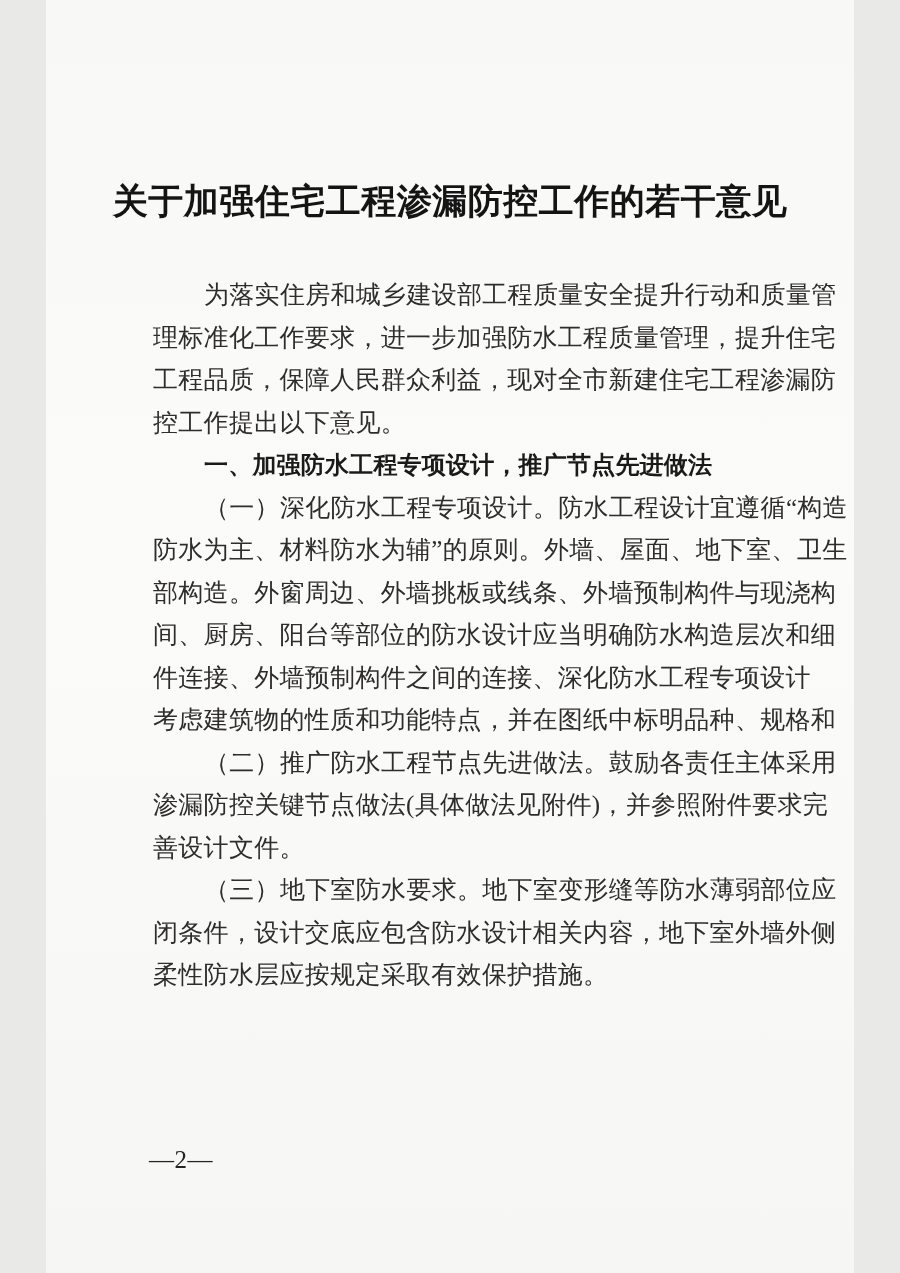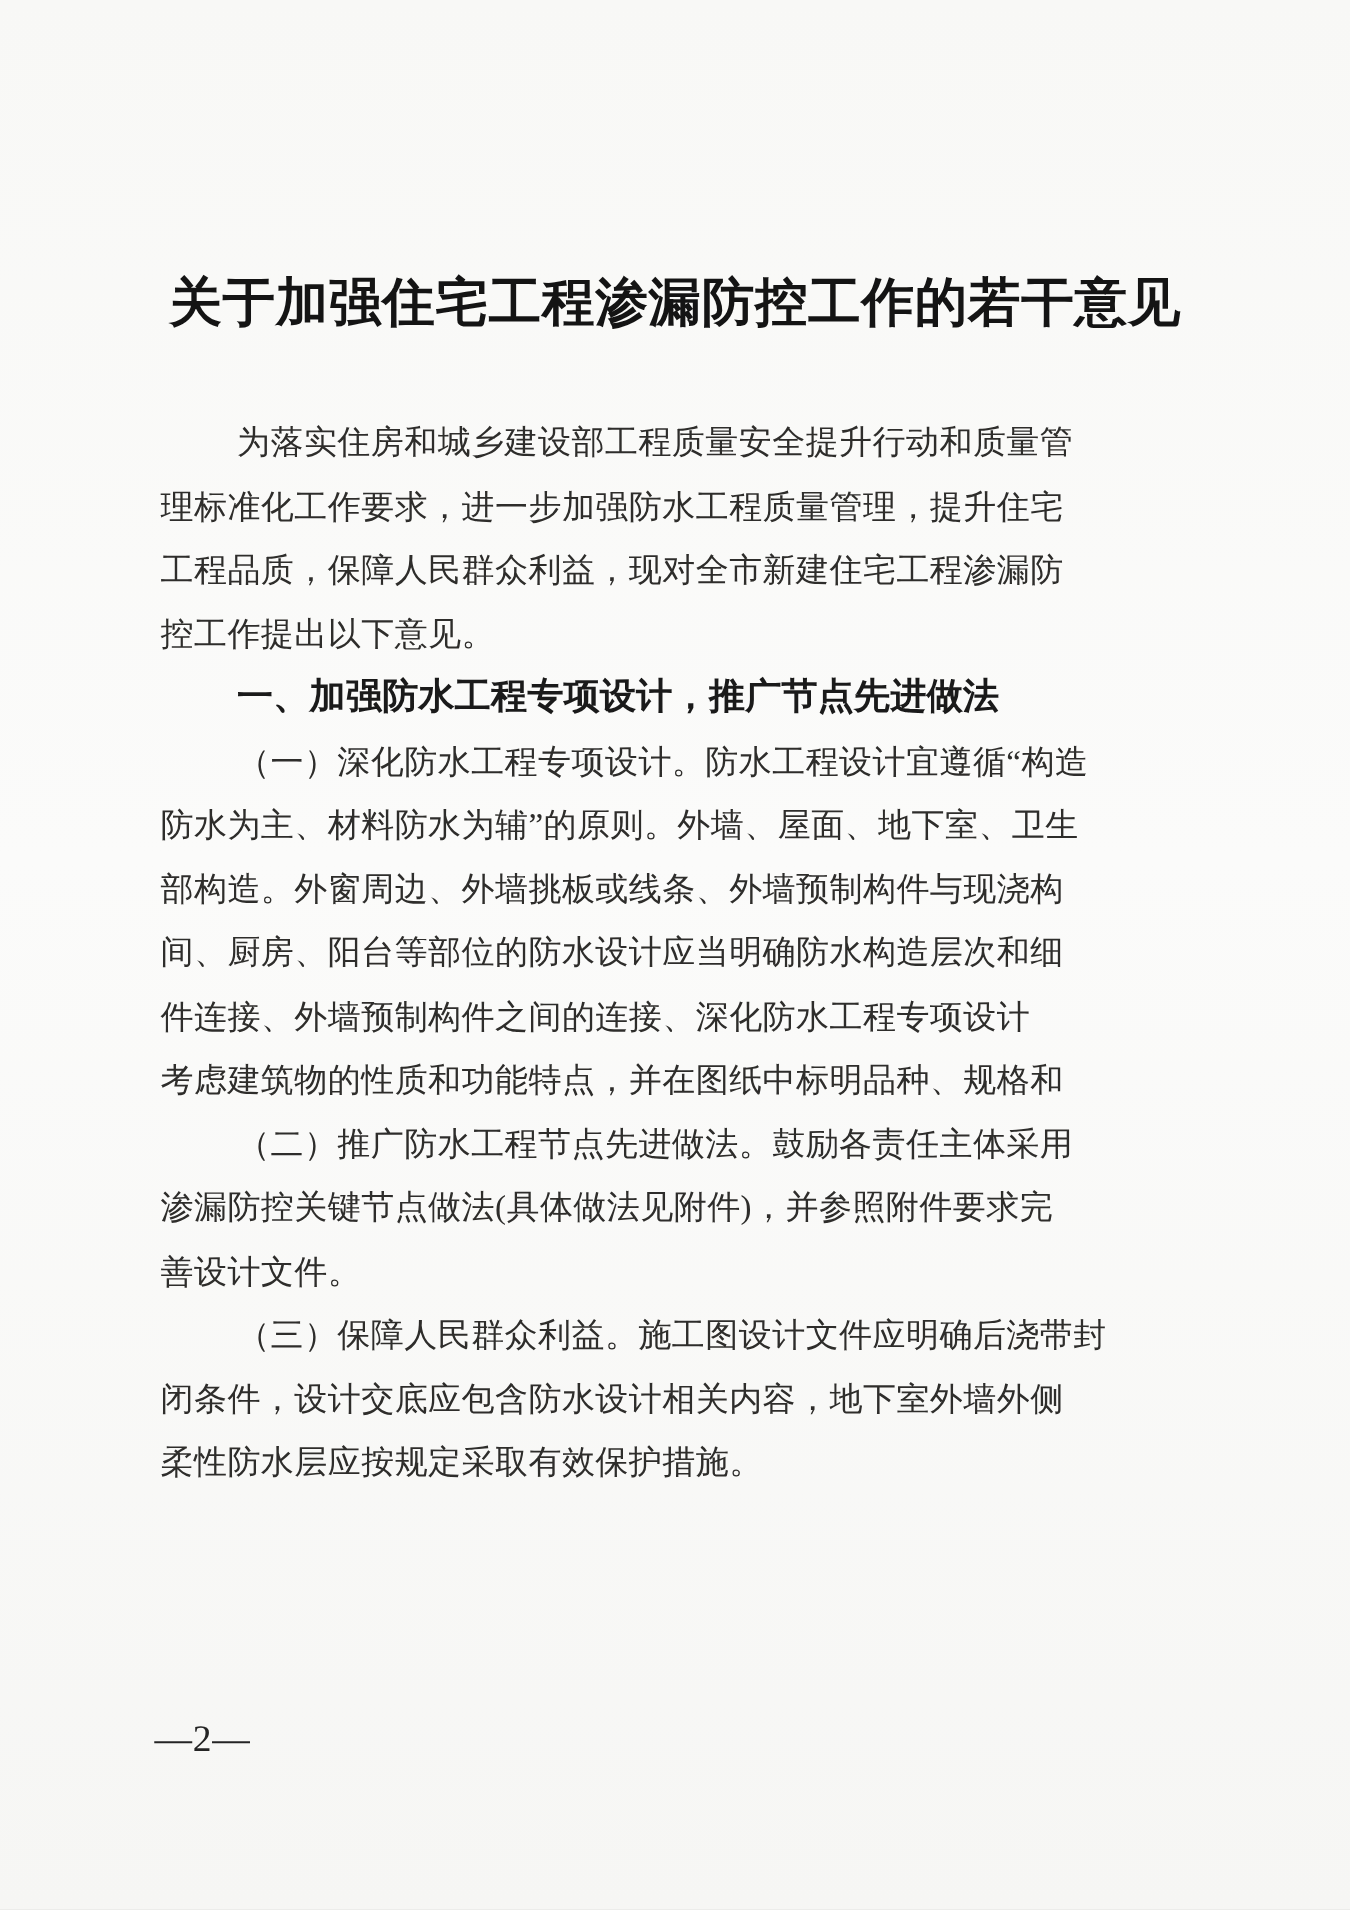--- a/index.html
+++ b/index.html
@@ -2,27 +2,28 @@
 <html><head>
 <meta charset="utf-8">
 <style>
   html, body {
     margin: 0;
     padding: 0;
     background: #e9e9e7;
   }
   .page {
     position: relative;
-    width: 900px;
+    width: 780px;
     height: 1273px;
     margin: 0 auto;
     background: linear-gradient(180deg, #f8f8f6 0%, #fbfbfa 45%, #f6f6f4 100%);
     overflow: hidden;
     font-family: "Liberation Serif", "DejaVu Serif", serif;
     color: #2e2d2b;
+    padding-left: 28px;
   }
   .doc-title {
     position: absolute;
     top: 178px;
     left: 0;
     width: 100%;
     text-align: center;
     font-size: 35px;
     font-weight: bold;
     letter-spacing: 0.5px;
@@ -32,21 +33,21 @@
   }
   .text-block {
     position: absolute;
     left: 107px;
     top: 274px;
     width: 690px;
   }
   .line {
     height: 42.5px;
     line-height: 42.5px;
-    font-size: 22px;
+    font-size: 25px;
     letter-spacing: 0.3px;
     white-space: nowrap;
     color: #2e2d2b;
   }
   .indent {
     padding-left: 51px;
   }
   .heading {
     font-family: Liberation Serif, serif;
     font-weight: 700;
@@ -79,20 +80,20 @@
     <div class="line heading indent">一、加强防水工程专项设计，推广节点先进做法</div>
     <div class="line indent">（一）深化防水工程专项设计。防水工程设计宜遵循“构造</div>
     <div class="line">防水为主、材料防水为辅”的原则。外墙、屋面、地下室、卫生</div>
     <div class="line">部构造。外窗周边、外墙挑板或线条、外墙预制构件与现浇构</div>
     <div class="line">间、厨房、阳台等部位的防水设计应当明确防水构造层次和细</div>
     <div class="line">件连接、外墙预制构件之间的连接、深化防水工程专项设计</div>
     <div class="line">考虑建筑物的性质和功能特点，并在图纸中标明品种、规格和</div>
     <div class="line indent">（二）推广防水工程节点先进做法。鼓励各责任主体采用</div>
     <div class="line">渗漏防控关键节点做法(具体做法见附件)，并参照附件要求完</div>
     <div class="line">善设计文件。</div>
-    <div class="line indent">（三）保障人民群众利益。施工图设计文件应明确后浇带封</div>
+    <div class="line indent">（三）地下室防水要求。地下室变形缝等防水薄弱部位应</div>
     <div class="line">闭条件，设计交底应包含防水设计相关内容，地下室外墙外侧</div>
     <div class="line">柔性防水层应按规定采取有效保护措施。</div>
   </div>
 
   <div class="page-number">—2—</div>
 
 </div>
 
 </body></html>

